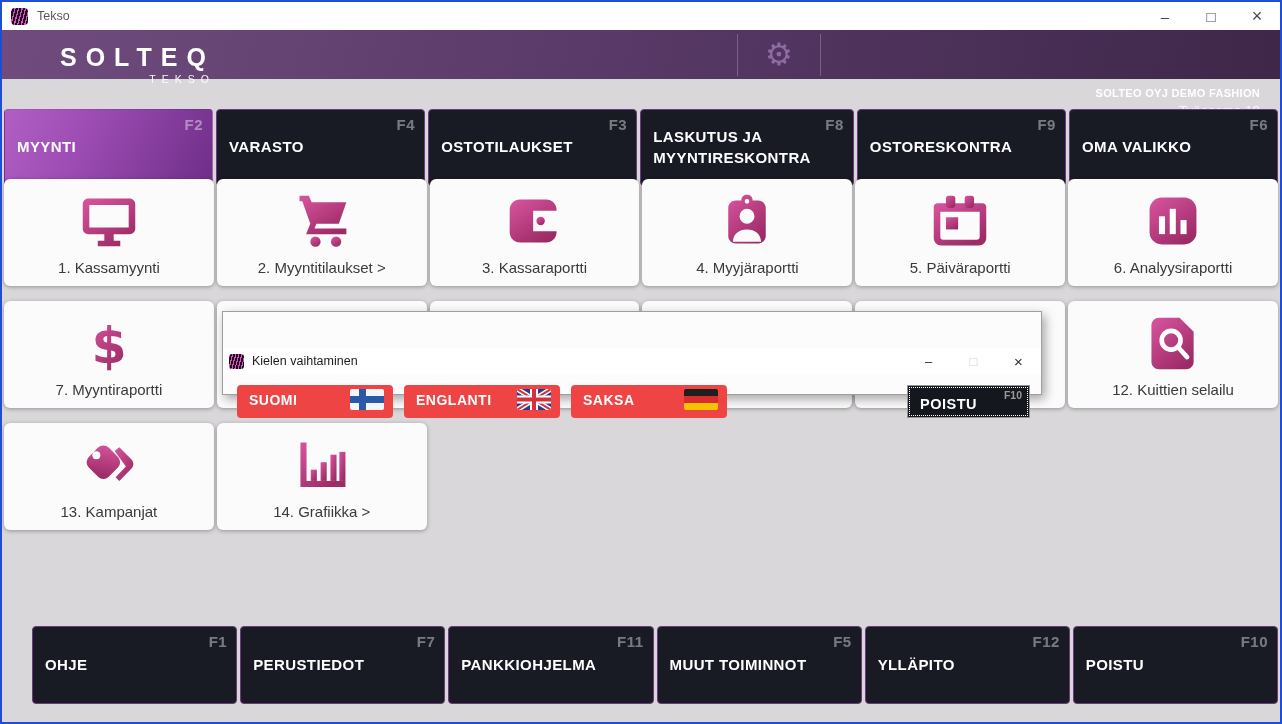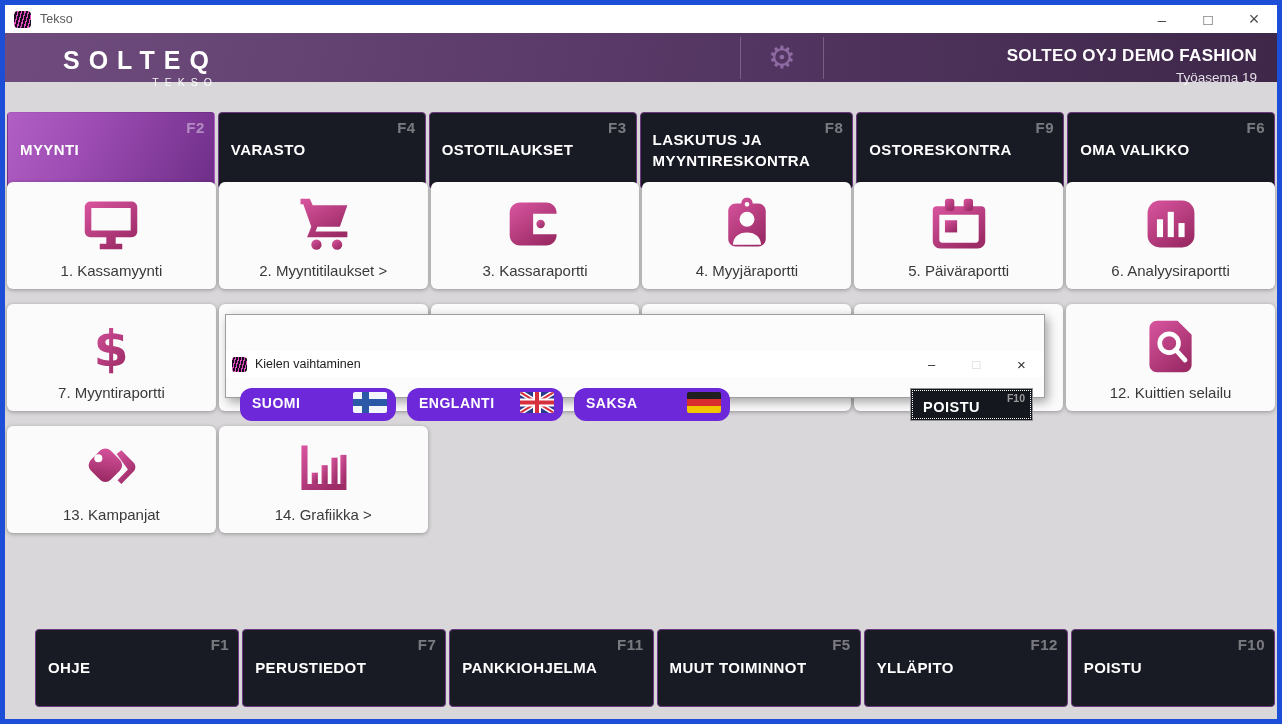--- a/index.html
+++ b/index.html
@@ -1,20 +1,20 @@
 <!DOCTYPE html>
 <html><head>
 <meta charset="utf-8">
 <style>
   * { margin:0; padding:0; box-sizing:border-box; }
   html,body { background:#9a9a9a; }
   body { font-family:"Liberation Sans",sans-serif; }
 
   .window { position:relative; width:1282px; height:724px; background:#d9d7d9;
-            border:5px solid #1d4ed8; overflow:hidden; }
+            border:2px solid #1d4ed8; overflow:hidden; }
 
   
   .titlebar { position:absolute; top:0; left:0; right:0; height:28px; background:#fff;
               display:flex; align-items:center; padding-left:9px; }
   .app-icon { width:17px; height:17px; border-radius:4px; flex:0 0 auto;
               background:#190d20 repeating-linear-gradient(105deg, rgba(236,80,200,.95) 0 1.3px, transparent 1.3px 3.4px); }
   .title-text { font-size:12.5px; color:#5a5a5a; margin-left:9px; }
   .win-controls { margin-left:auto; display:flex; height:100%; }
   .win-btn { width:46px; height:100%; display:flex; align-items:center; justify-content:center;
              color:#4a4a4a; font-size:15px; cursor:pointer; }
@@ -23,21 +23,21 @@
   
   .header { position:absolute; top:28px; left:0; right:0; height:49px; color:#fff;
             background:linear-gradient(100deg,#6f4c7d 0%, #5a3a69 45%, #3e2749 100%); }
   .logo { position:absolute; left:58px; top:13px; }
   .logo-main { font-size:25px; font-weight:700; letter-spacing:9px; }
   .logo-sub  { font-size:10.5px; letter-spacing:6px; text-align:right; margin-top:1px; opacity:.95; }
   .header-center { position:absolute; left:735px; top:0; height:100%; display:flex; align-items:center; gap:27px; }
   .hdr-divider { width:1px; height:42px; background:rgba(255,255,255,.22); }
   .gear { font-size:31px; color:#8e6ba2; line-height:1; cursor:pointer; }
   .header-right { position:absolute; right:20px; top:13px; text-align:right; }
-  .store { font-size:17px; font-weight:700; letter-spacing:.3px; }
+  .store { font-size:11px; font-weight:700; letter-spacing:.3px;margin-top:44px; }
   .workstation { font-size:13.5px; margin-top:4px; color:rgba(255,255,255,.85); }
 
   
   .btn-row { position:absolute; left:2px; right:2px; display:grid;
              grid-template-columns:repeat(6,1fr); gap:3px;margin-top:10px; }
   .tab-row { top:97px; height:77px; }
   .bottom-row { top:614px; height:78px;padding-left:28px; }
   .dark-btn { position:relative; background:#191b24; border:1px solid #6d3a82; border-radius:4px;
               color:#fff; display:flex; align-items:center; padding:0 42px 0 12px;
               font-weight:700; font-size:15px; letter-spacing:.4px; line-height:1.35; cursor:pointer; }
@@ -59,21 +59,21 @@
   .dlg-titlebar { height:26px; display:flex; align-items:center; padding-left:6px; background:#fff;margin-top:36px; }
   .dlg-icon { width:15px; height:15px; border-radius:3px;
               background:#190d20 repeating-linear-gradient(105deg, rgba(236,80,200,.95) 0 1.2px, transparent 1.2px 3px); }
   .dlg-title { font-size:12.5px; color:#1c1c1c; margin-left:8px; }
   .dlg-controls { margin-left:auto; display:flex; height:100%; }
   .dlg-btn { width:45px; height:100%; display:flex; align-items:center; justify-content:center;
              font-size:13px; color:#2b2b2b; cursor:pointer; }
   .dlg-btn.disabled { color:#cfcfcf; cursor:default; }
   .dlg-btn.close { font-size:15px; }
   .dlg-body { display:flex; align-items:flex-start; padding:11px 11px 0 14px; gap:11px; }
-  .lang-btn { width:156px; height:33px; background:#6d28d9; border:none; border-radius:12px;
+  .lang-btn { width:156px; height:33px; background:#ef4444; border:none; border-radius:4px;
               display:flex; align-items:center; padding:0 9px 4px 12px; cursor:pointer; }
   .lang-label { color:#fff; font-weight:700; font-size:14px; letter-spacing:.5px;
                 font-family:"Liberation Sans",sans-serif; }
   .flag { margin-left:auto; width:34px; height:21px; border-radius:2px; overflow:hidden; display:block; }
   .exit-btn { margin-left:auto; width:123px; height:33px; background:#15171f; border:1px solid #949494;
               position:relative; display:flex; align-items:center; padding:4px 0 0 12px; cursor:pointer; }
   .exit-btn::after { content:""; position:absolute; inset:1px; border:1px dotted #fff; pointer-events:none; }
   .exit-fkey { position:absolute; top:3px; right:7px; font-size:10.5px; color:#9a9a9a; font-weight:700; }
   .exit-label { color:#fff; font-weight:700; font-size:14.5px; letter-spacing:.5px;
                 font-family:"Liberation Sans",sans-serif; }

